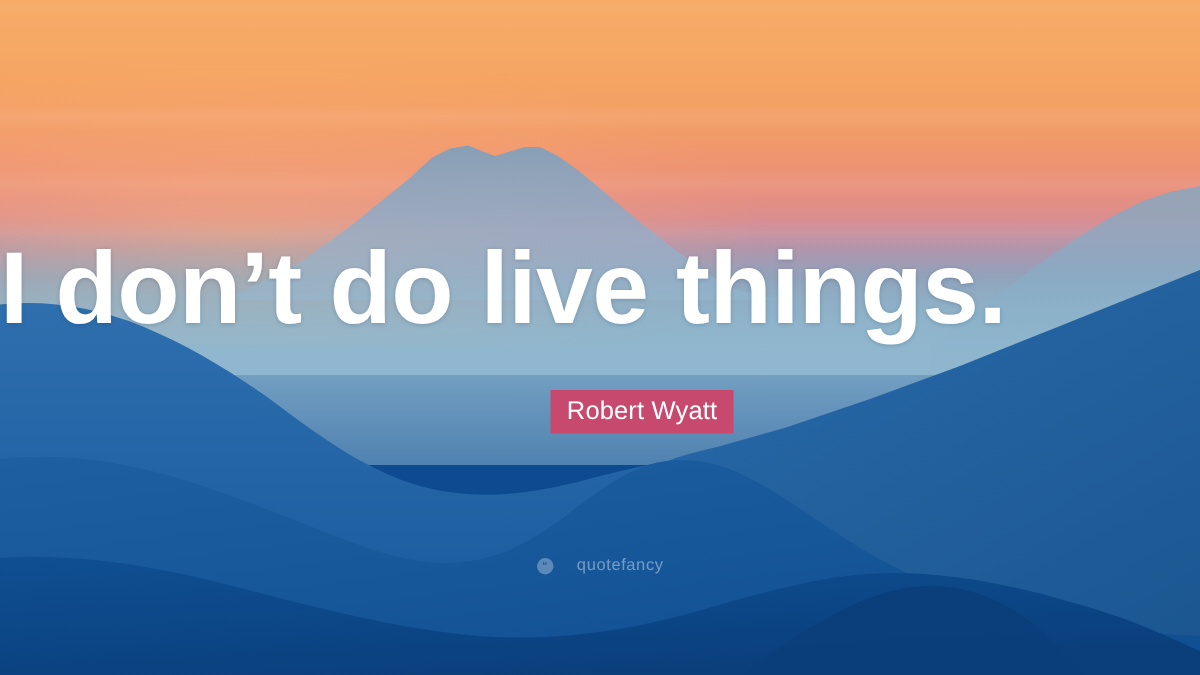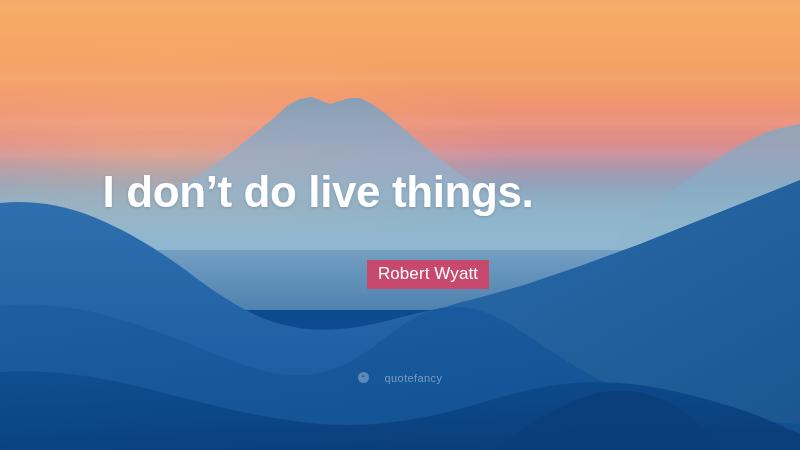--- a/index.html
+++ b/index.html
@@ -89,21 +89,21 @@
   }
 
   
   .quote {
     position: absolute;
     left: 0;
     top: 163px;
     width: 636px;
     text-align: center;
     color: #ffffff;
-    font-size: 44px;
+    font-size: 68px;
     line-height: 58px;
     font-weight: 700;
     letter-spacing: -0.4px;
     text-shadow: 0 1px 3px rgba(20,50,80,0.22);
     white-space: nowrap;
   }
 
   
   .author-wrap {
     position: absolute;
@@ -129,21 +129,21 @@
   .watermark {
     position: absolute;
     left: 0;
     top: 366px;
     width: 800px;
     text-align: center;
     opacity: 0.40;
   }
   .wm-inner {
     display: inline-flex;
-    align-items: flex-start;
+    align-items: flex-end;
     gap: 16px;
   }
   .wm-badge {
     width: 11px;
     height: 11px;
     border-radius: 50%;
     background: rgba(255,255,255,0.75);
     display: inline-flex;
     align-items: center;
     justify-content: center;

